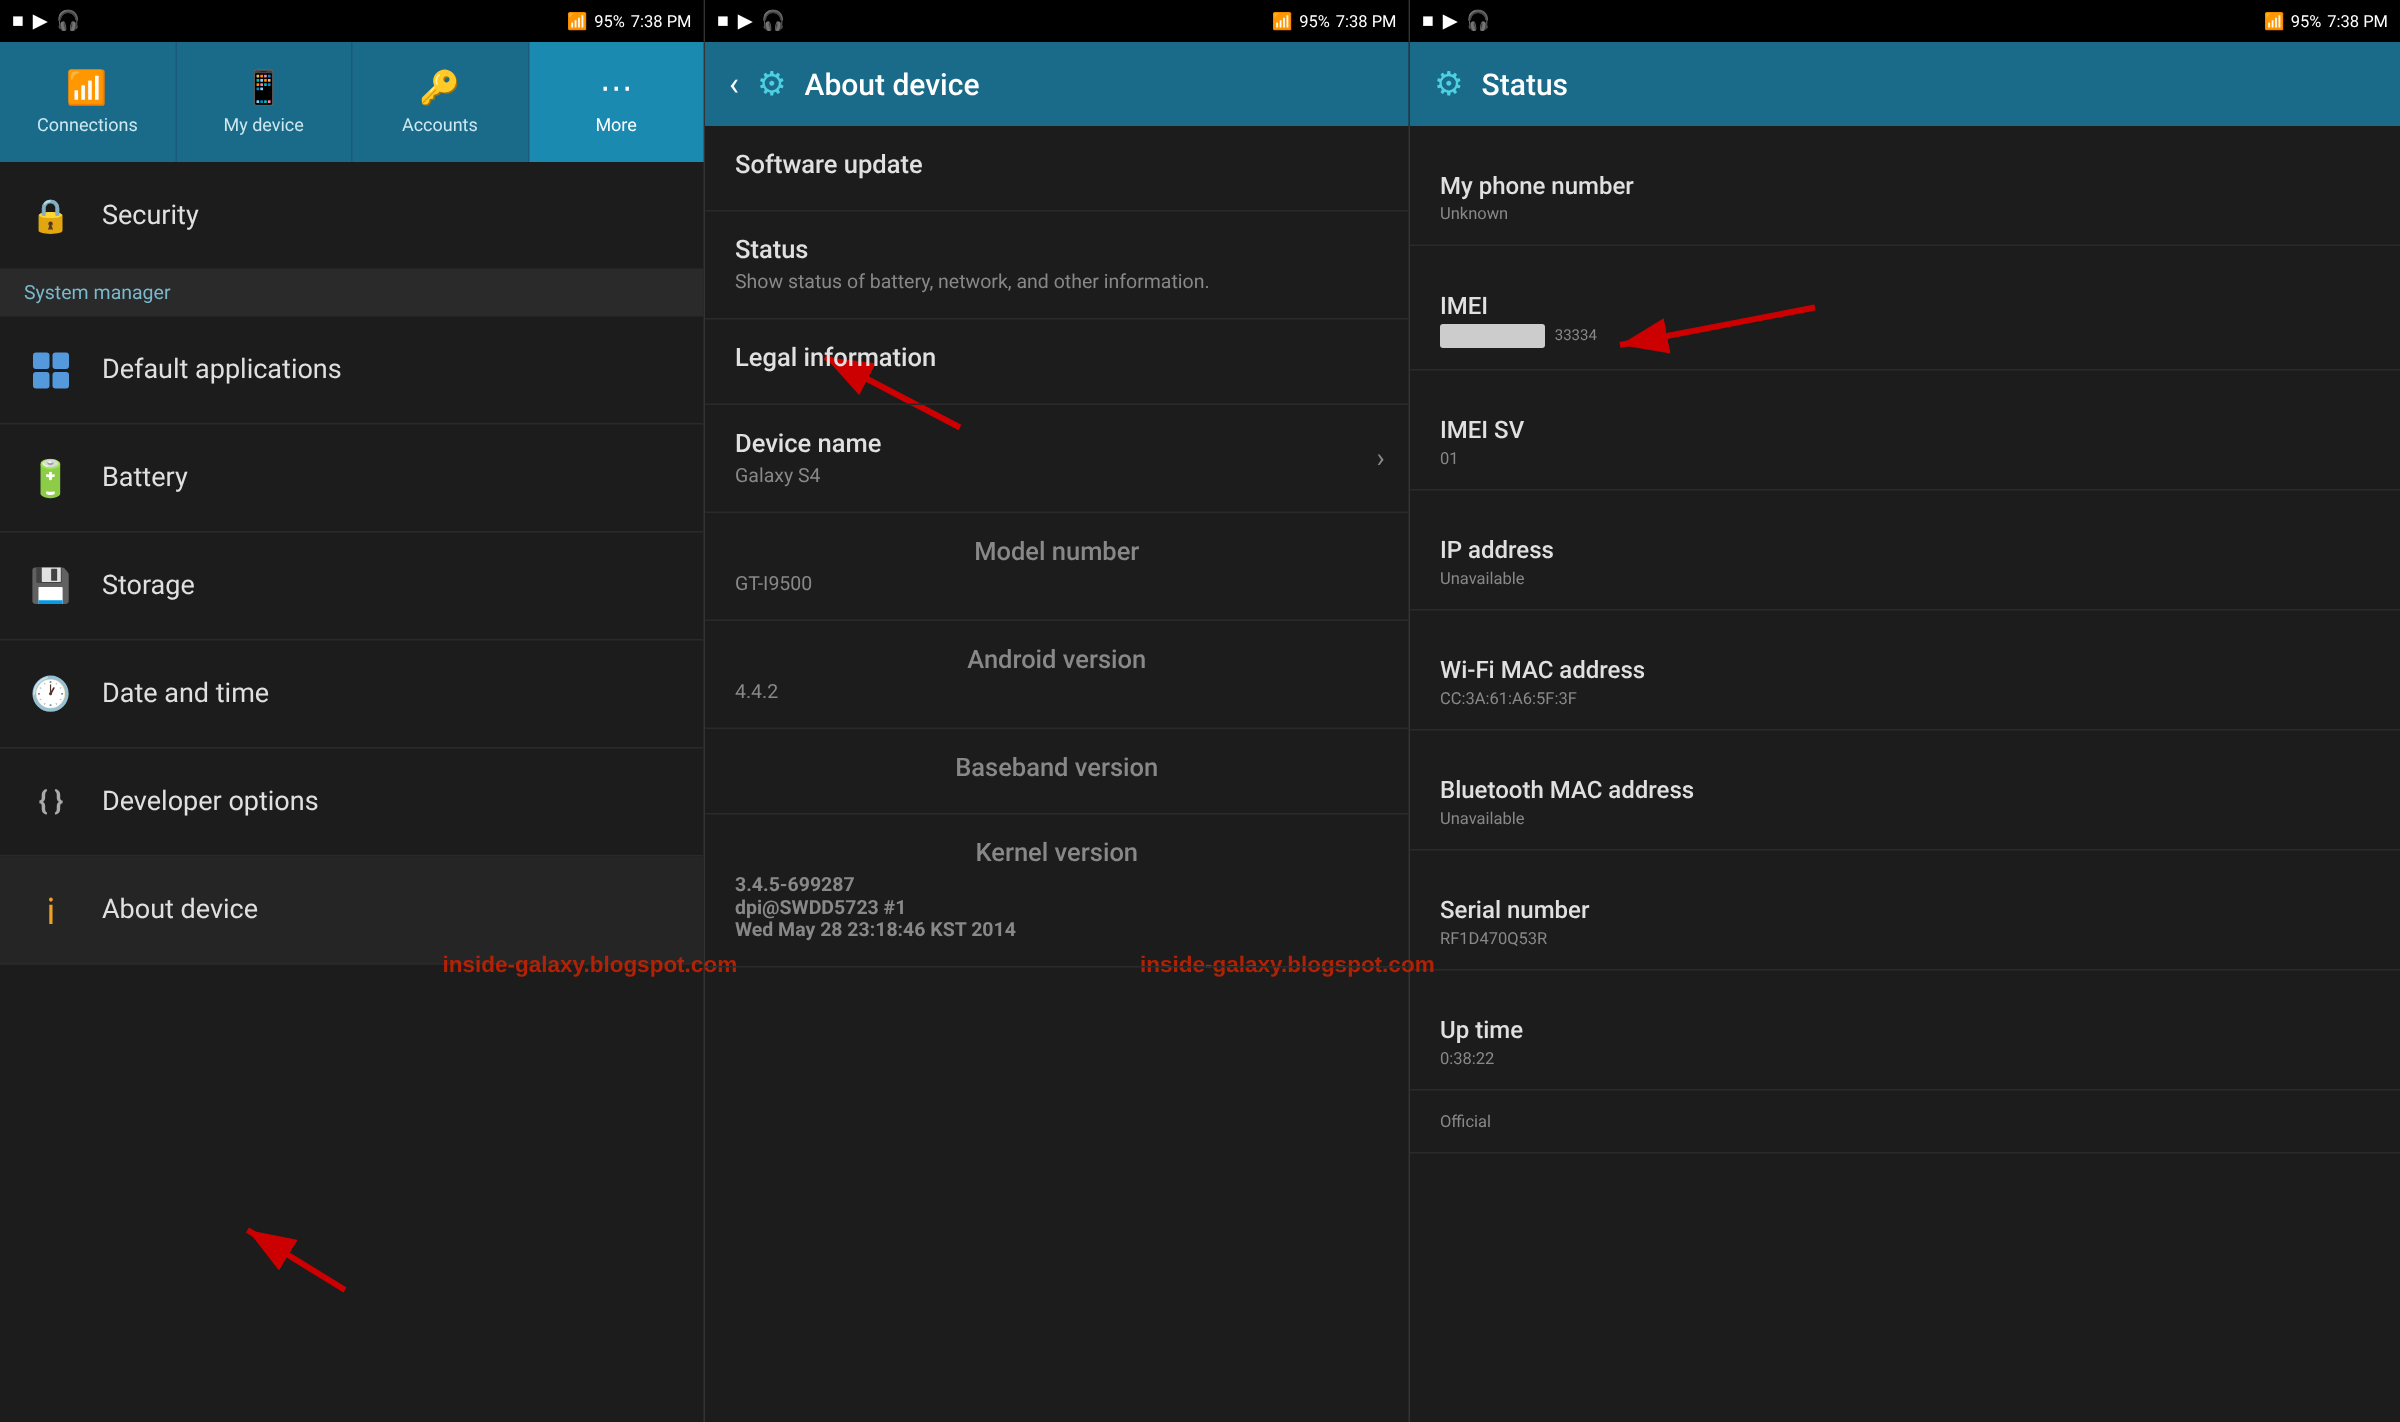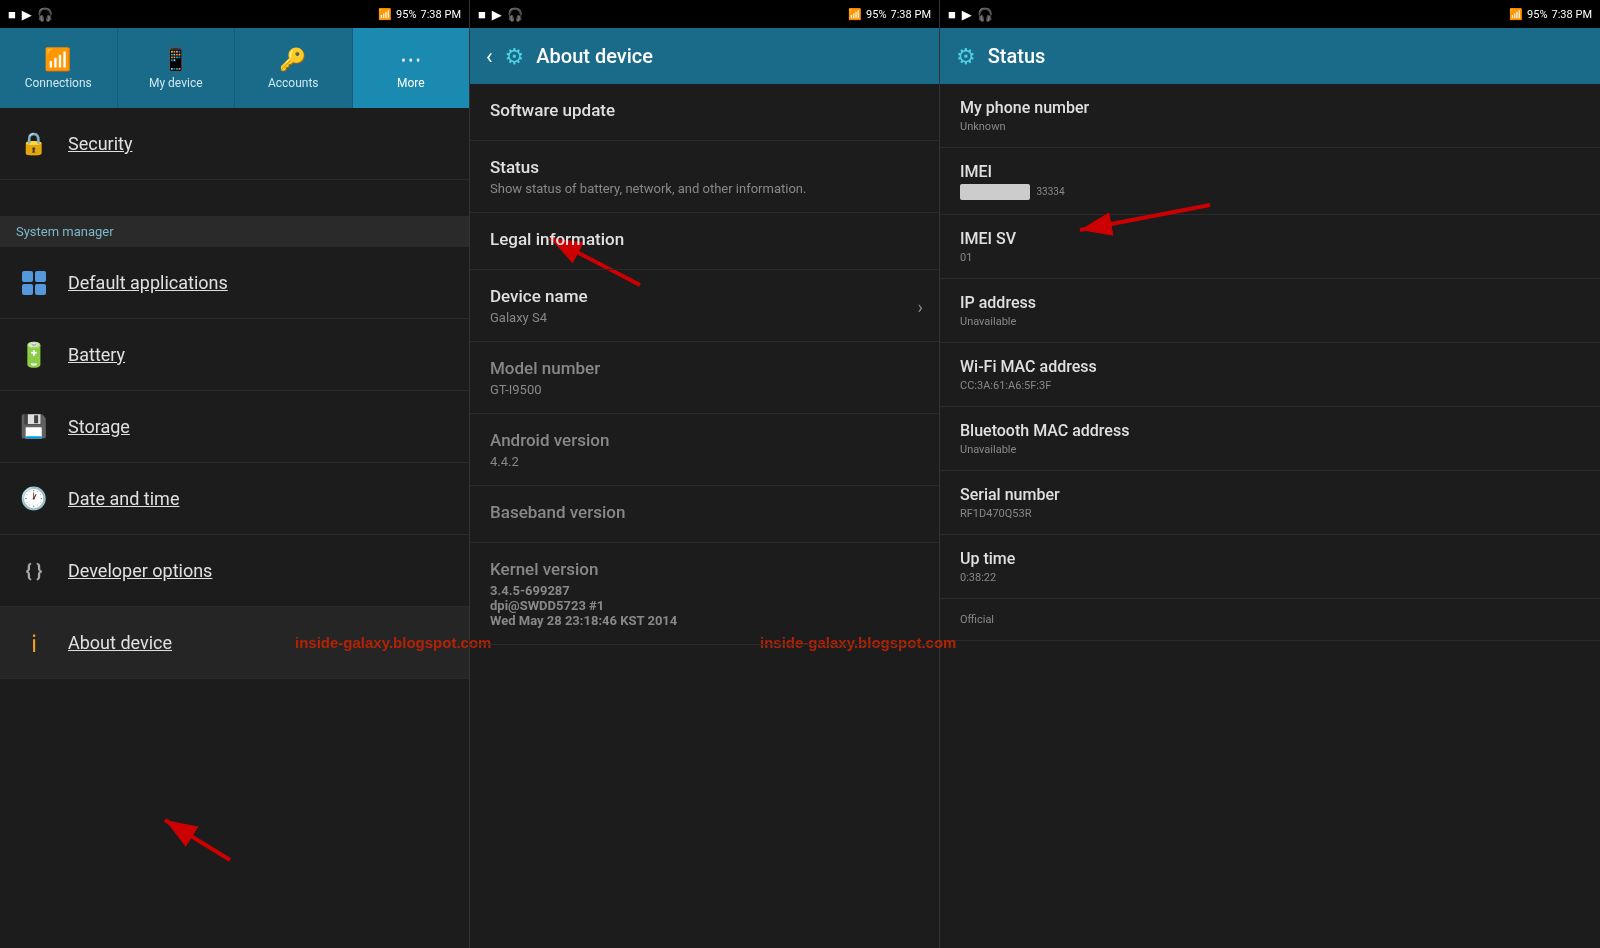--- a/index.html
+++ b/index.html
@@ -106,21 +106,20 @@
     .settings-list {
       flex: 1;
       overflow: hidden;
     }
 
     .settings-section-header {
       background: #2a2a2a;
       color: #7ab8cc;
       font-size: 13px;
       padding: 8px 16px;
-      margin-top: 36px;
     }
 
     .settings-item {
       display: flex;
       align-items: center;
       padding: 14px 16px;
       border-bottom: 1px solid #2a2a2a;
       cursor: pointer;
       gap: 16px;
       min-height: 72px;
@@ -137,21 +136,20 @@
       align-items: center;
       justify-content: center;
       font-size: 22px;
       flex-shrink: 0;
     }
 
     .settings-item-text {
       color: #e0e0e0;
       font-size: 18px;
       font-weight: 400;
-      text-decoration: underline;
     }
 
     
     .panel-header {
       background: #1a6b8a;
       height: 56px;
       display: flex;
       align-items: center;
       padding: 0 16px;
       gap: 12px;
@@ -203,38 +201,40 @@
       position: absolute;
       right: 16px;
       top: 50%;
       transform: translateY(-50%);
       color: #888;
       font-size: 18px;
     }
 
     .about-item.greyed .about-item-title {
       color: #888;
+      text-align: center;
     }
 
     
     .status-list {
       flex: 1;
       overflow: hidden;
     }
 
     .status-item {
       padding: 14px 20px;
       border-bottom: 1px solid #2a2a2a;
     }
 
     .status-item-title {
       color: #e0e0e0;
       font-size: 16px;
       font-weight: 500;
       margin-bottom: 3px;
+      margin-top: 16px;
     }
 
     .status-item-value {
       color: #888;
       font-size: 11px;
     }
 
     .panels-container {
       display: flex;
       flex-direction: row;

